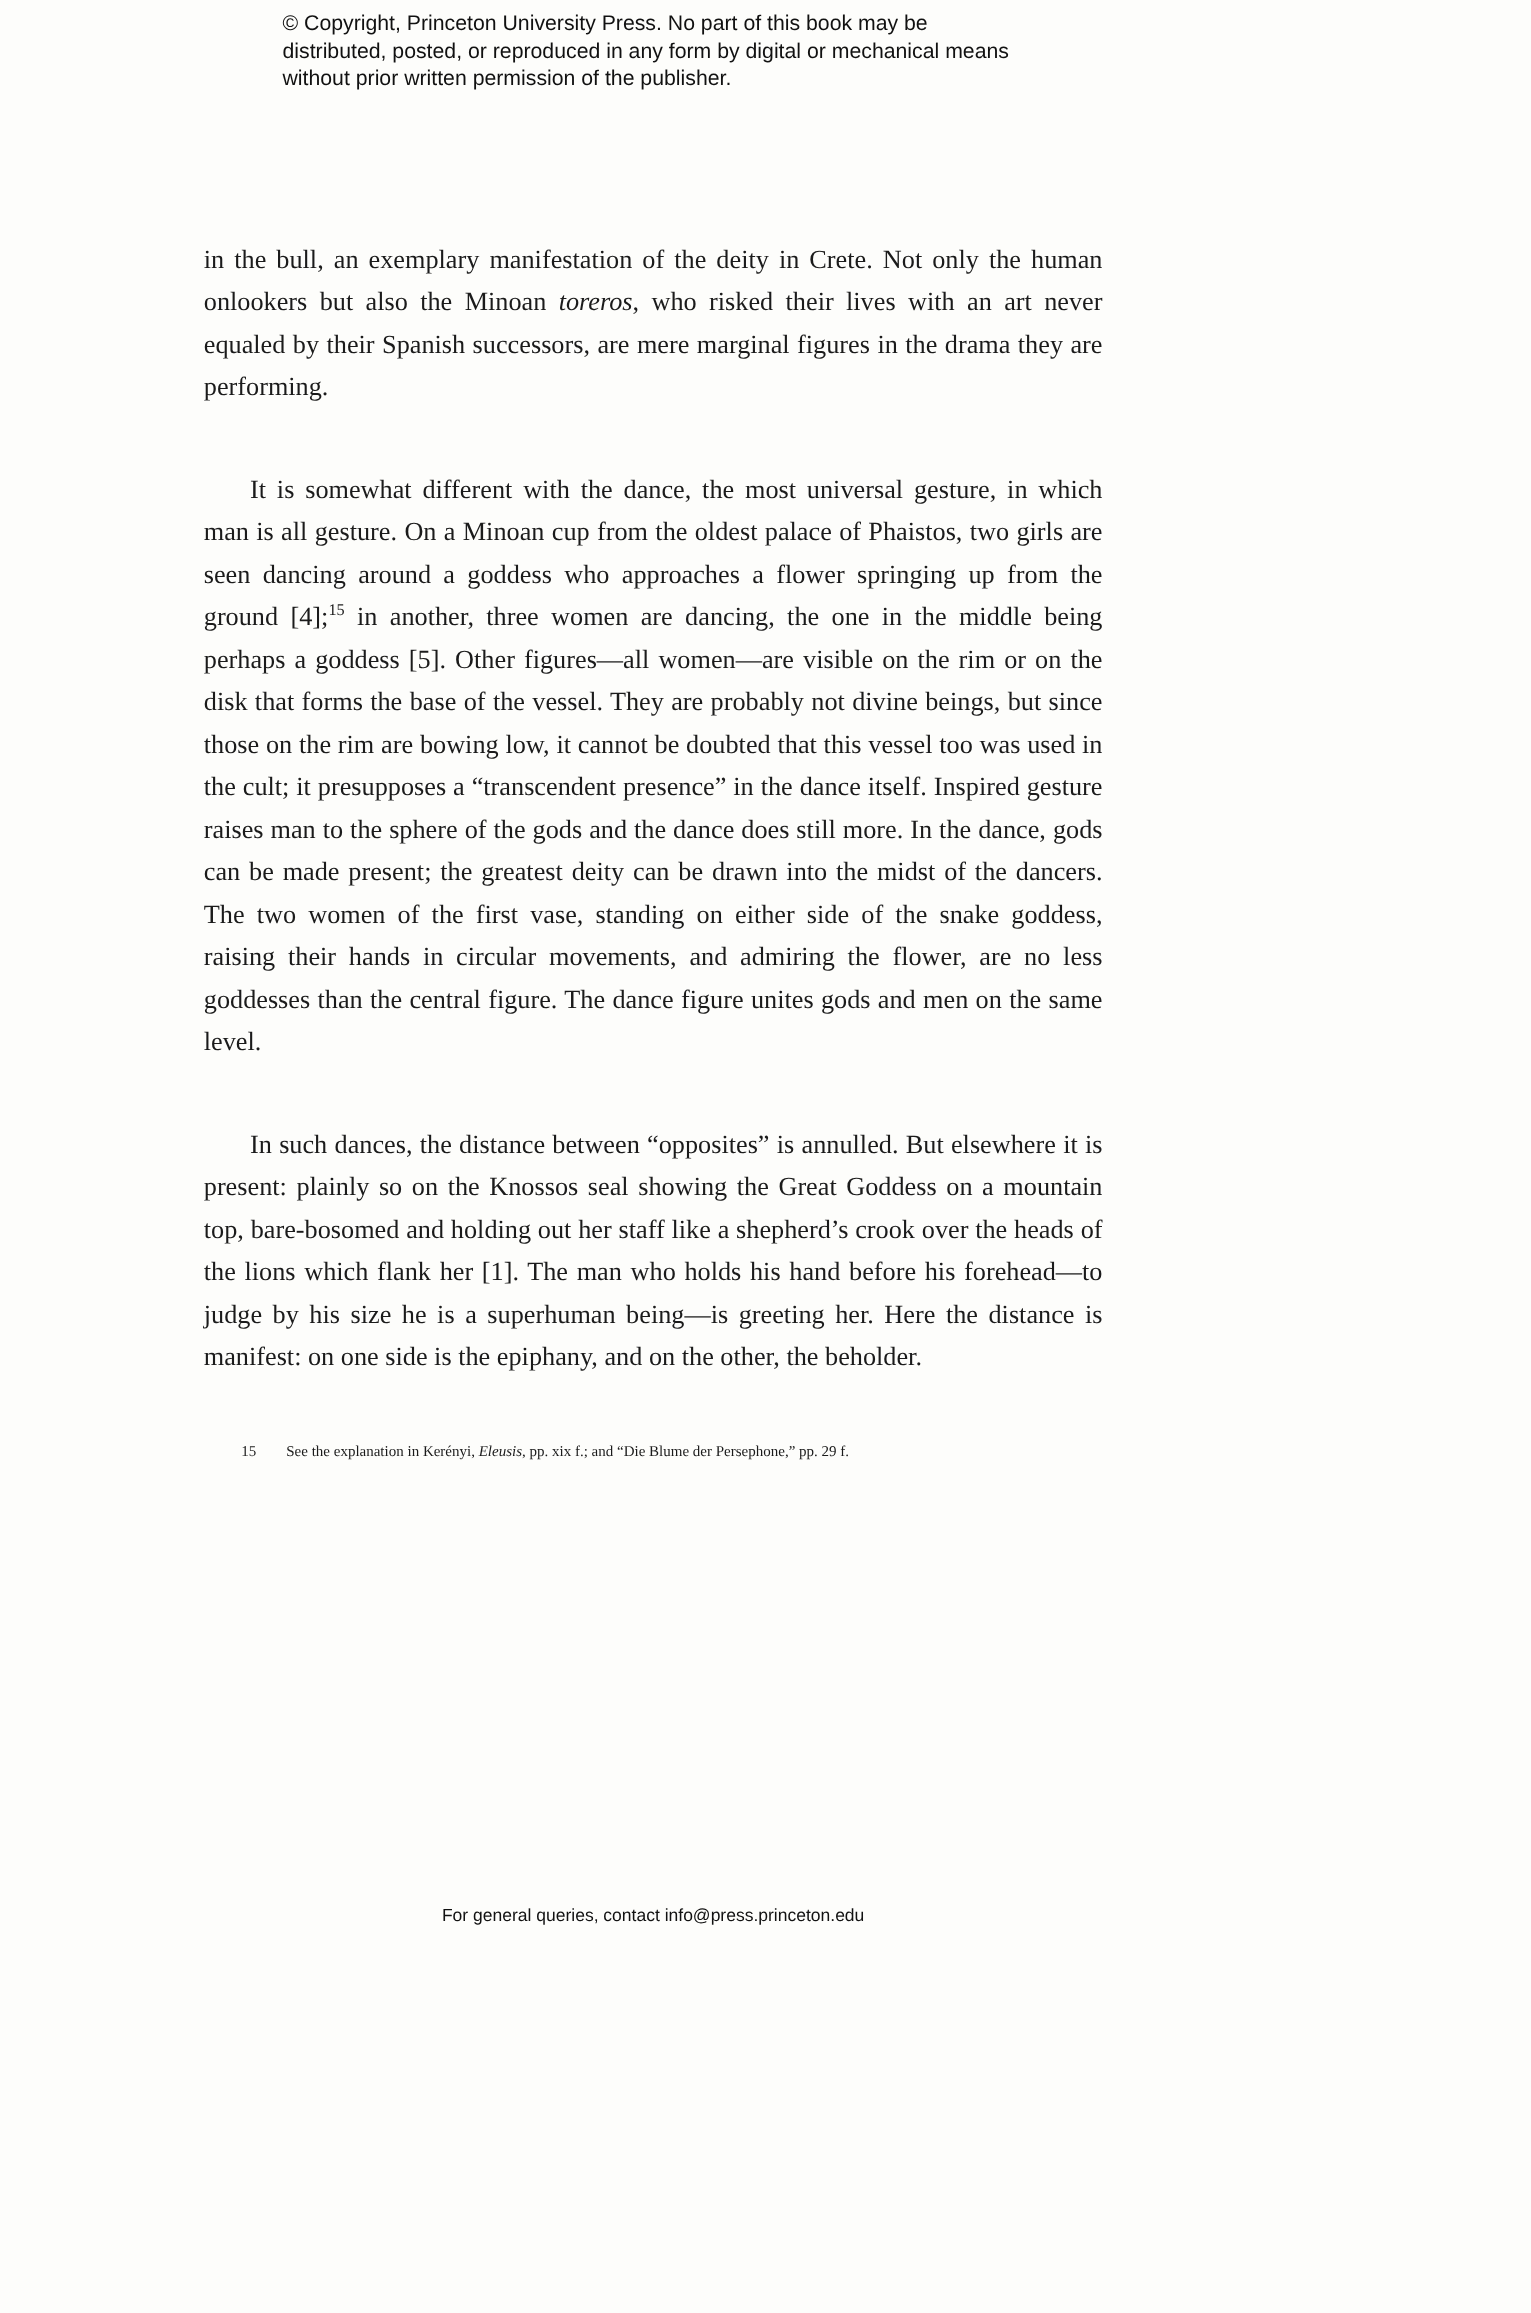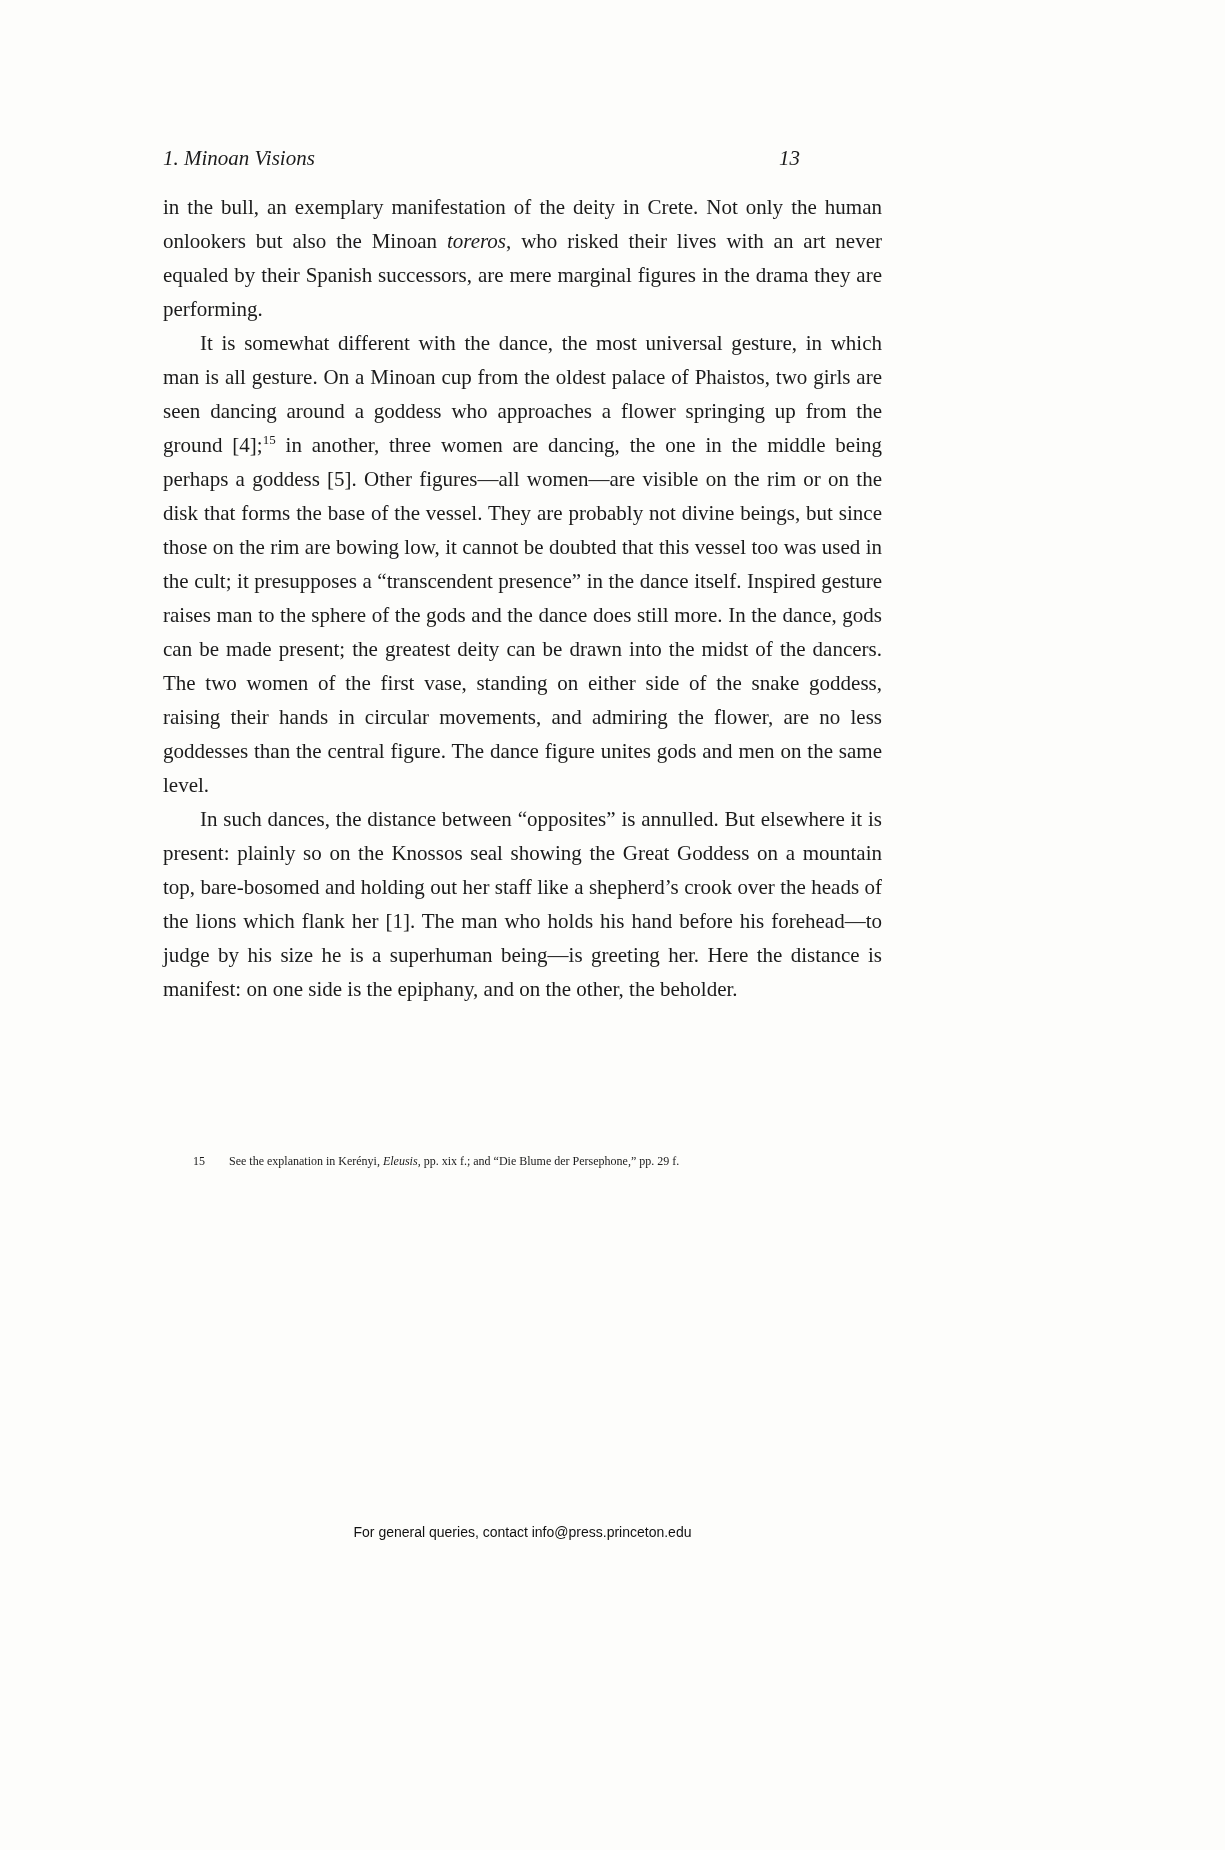--- a/index.html
+++ b/index.html
@@ -41,21 +41,21 @@
   .body-text {
     position: absolute;
     left: 163px;
     top: 190px;
     width: 719px;
     font-size: 21px;
     line-height: 34px;
     text-align: justify;
   }
   .para { margin: 0; }
-  .para.indent { text-indent: 37px; }
+  .para.indent { text-indent: 37px; margin-top: 48px; }
   .italic { font-style: italic; }
   .fn-ref {
     font-size: 13px;
     line-height: 0;
     vertical-align: super;
     font-style: normal;
   }
   .footnote {
     position: absolute;
     left: 163px;
@@ -78,25 +78,22 @@
     font-size: 14px;
     color: #111111;
     margin: 0;
   }
 </style>
 </head>
 <body>
 
 <div class="page">
 
+  <p class="copyright">© Copyright, Princeton University Press. No part of this book may be distributed, posted, or reproduced in any form by digital or mechanical means without prior written permission of the publisher.</p>
 
-  <div class="running-header">
-    <span class="chapter">1. Minoan Visions</span>
-    <span class="pagenum">13</span>
-  </div>
 
   <div class="body-text">
     <p class="para"><span>in the bull, an exemplary manifestation of the deity in Crete. Not only the human onlookers but also the Minoan </span><span class="italic">toreros</span><span>, who risked their lives with an art never equaled by their Spanish successors, are mere marginal figures in the drama they are performing.</span></p>
     <p class="para indent"><span>It is somewhat different with the dance, the most universal gesture, in which man is all gesture. On a Minoan cup from the oldest palace of Phaistos, two girls are seen dancing around a goddess who approaches a flower springing up from the ground [4];</span><span class="fn-ref">15</span><span> in another, three women are dancing, the one in the middle being perhaps a goddess [5]. Other figures—all women—are visible on the rim or on the disk that forms the base of the vessel. They are probably not divine beings, but since those on the rim are bowing low, it cannot be doubted that this vessel too was used in the cult; it presupposes a “transcendent presence” in the dance itself. Inspired gesture raises man to the sphere of the gods and the dance does still more. In the dance, gods can be made present; the greatest deity can be drawn into the midst of the dancers. The two women of the first vase, standing on either side of the snake goddess, raising their hands in circular movements, and admiring the flower, are no less goddesses than the central figure. The dance figure unites gods and men on the same level.</span></p>
     <p class="para indent"><span>In such dances, the distance between “opposites” is annulled. But elsewhere it is present: plainly so on the Knossos seal showing the Great Goddess on a mountain top, bare-bosomed and holding out her staff like a shepherd’s crook over the heads of the lions which flank her [1]. The man who holds his hand before his forehead—to judge by his size he is a superhuman being—is greeting her. Here the distance is manifest: on one side is the epiphany, and on the other, the beholder.</span></p>
   </div>
 
   <p class="footnote"><span class="fn-num">15</span><span>See the explanation in Kerényi, </span><span class="italic">Eleusis</span><span>, pp. xix f.; and “Die Blume der Persephone,” pp. 29 f.</span></p>
 
   <p class="page-footer"><span>For general queries, contact info@press.princeton.edu</span></p>

